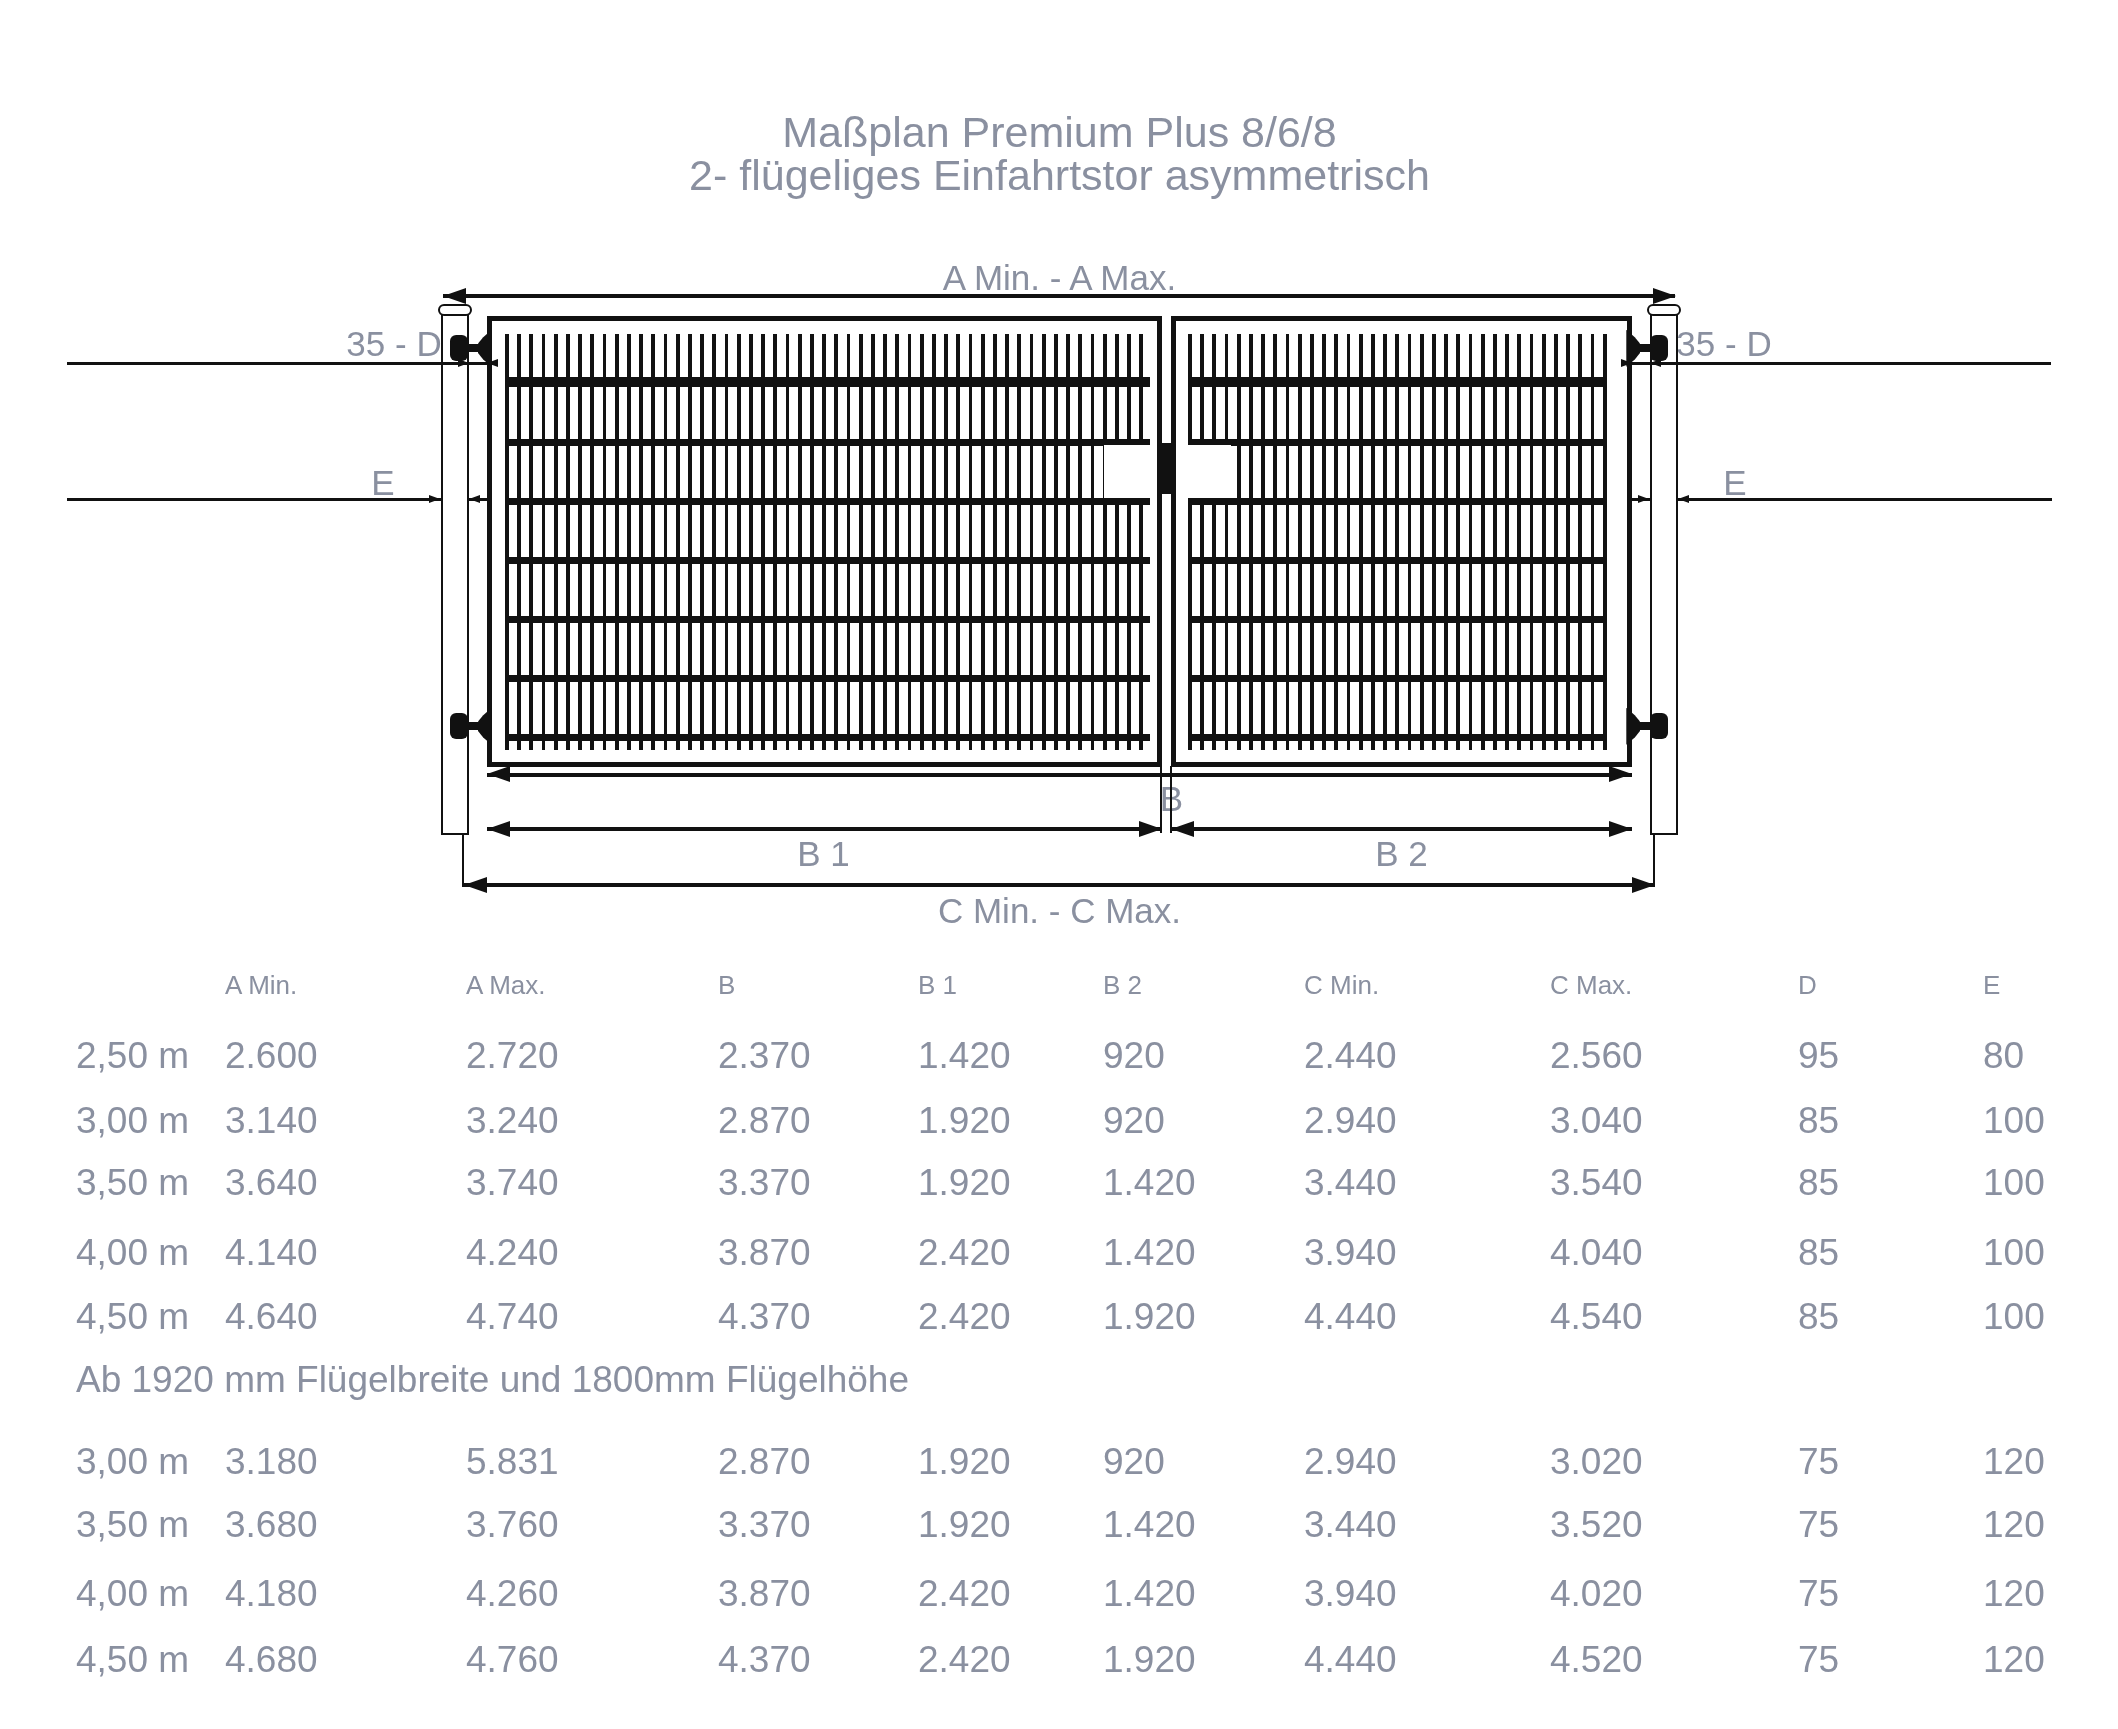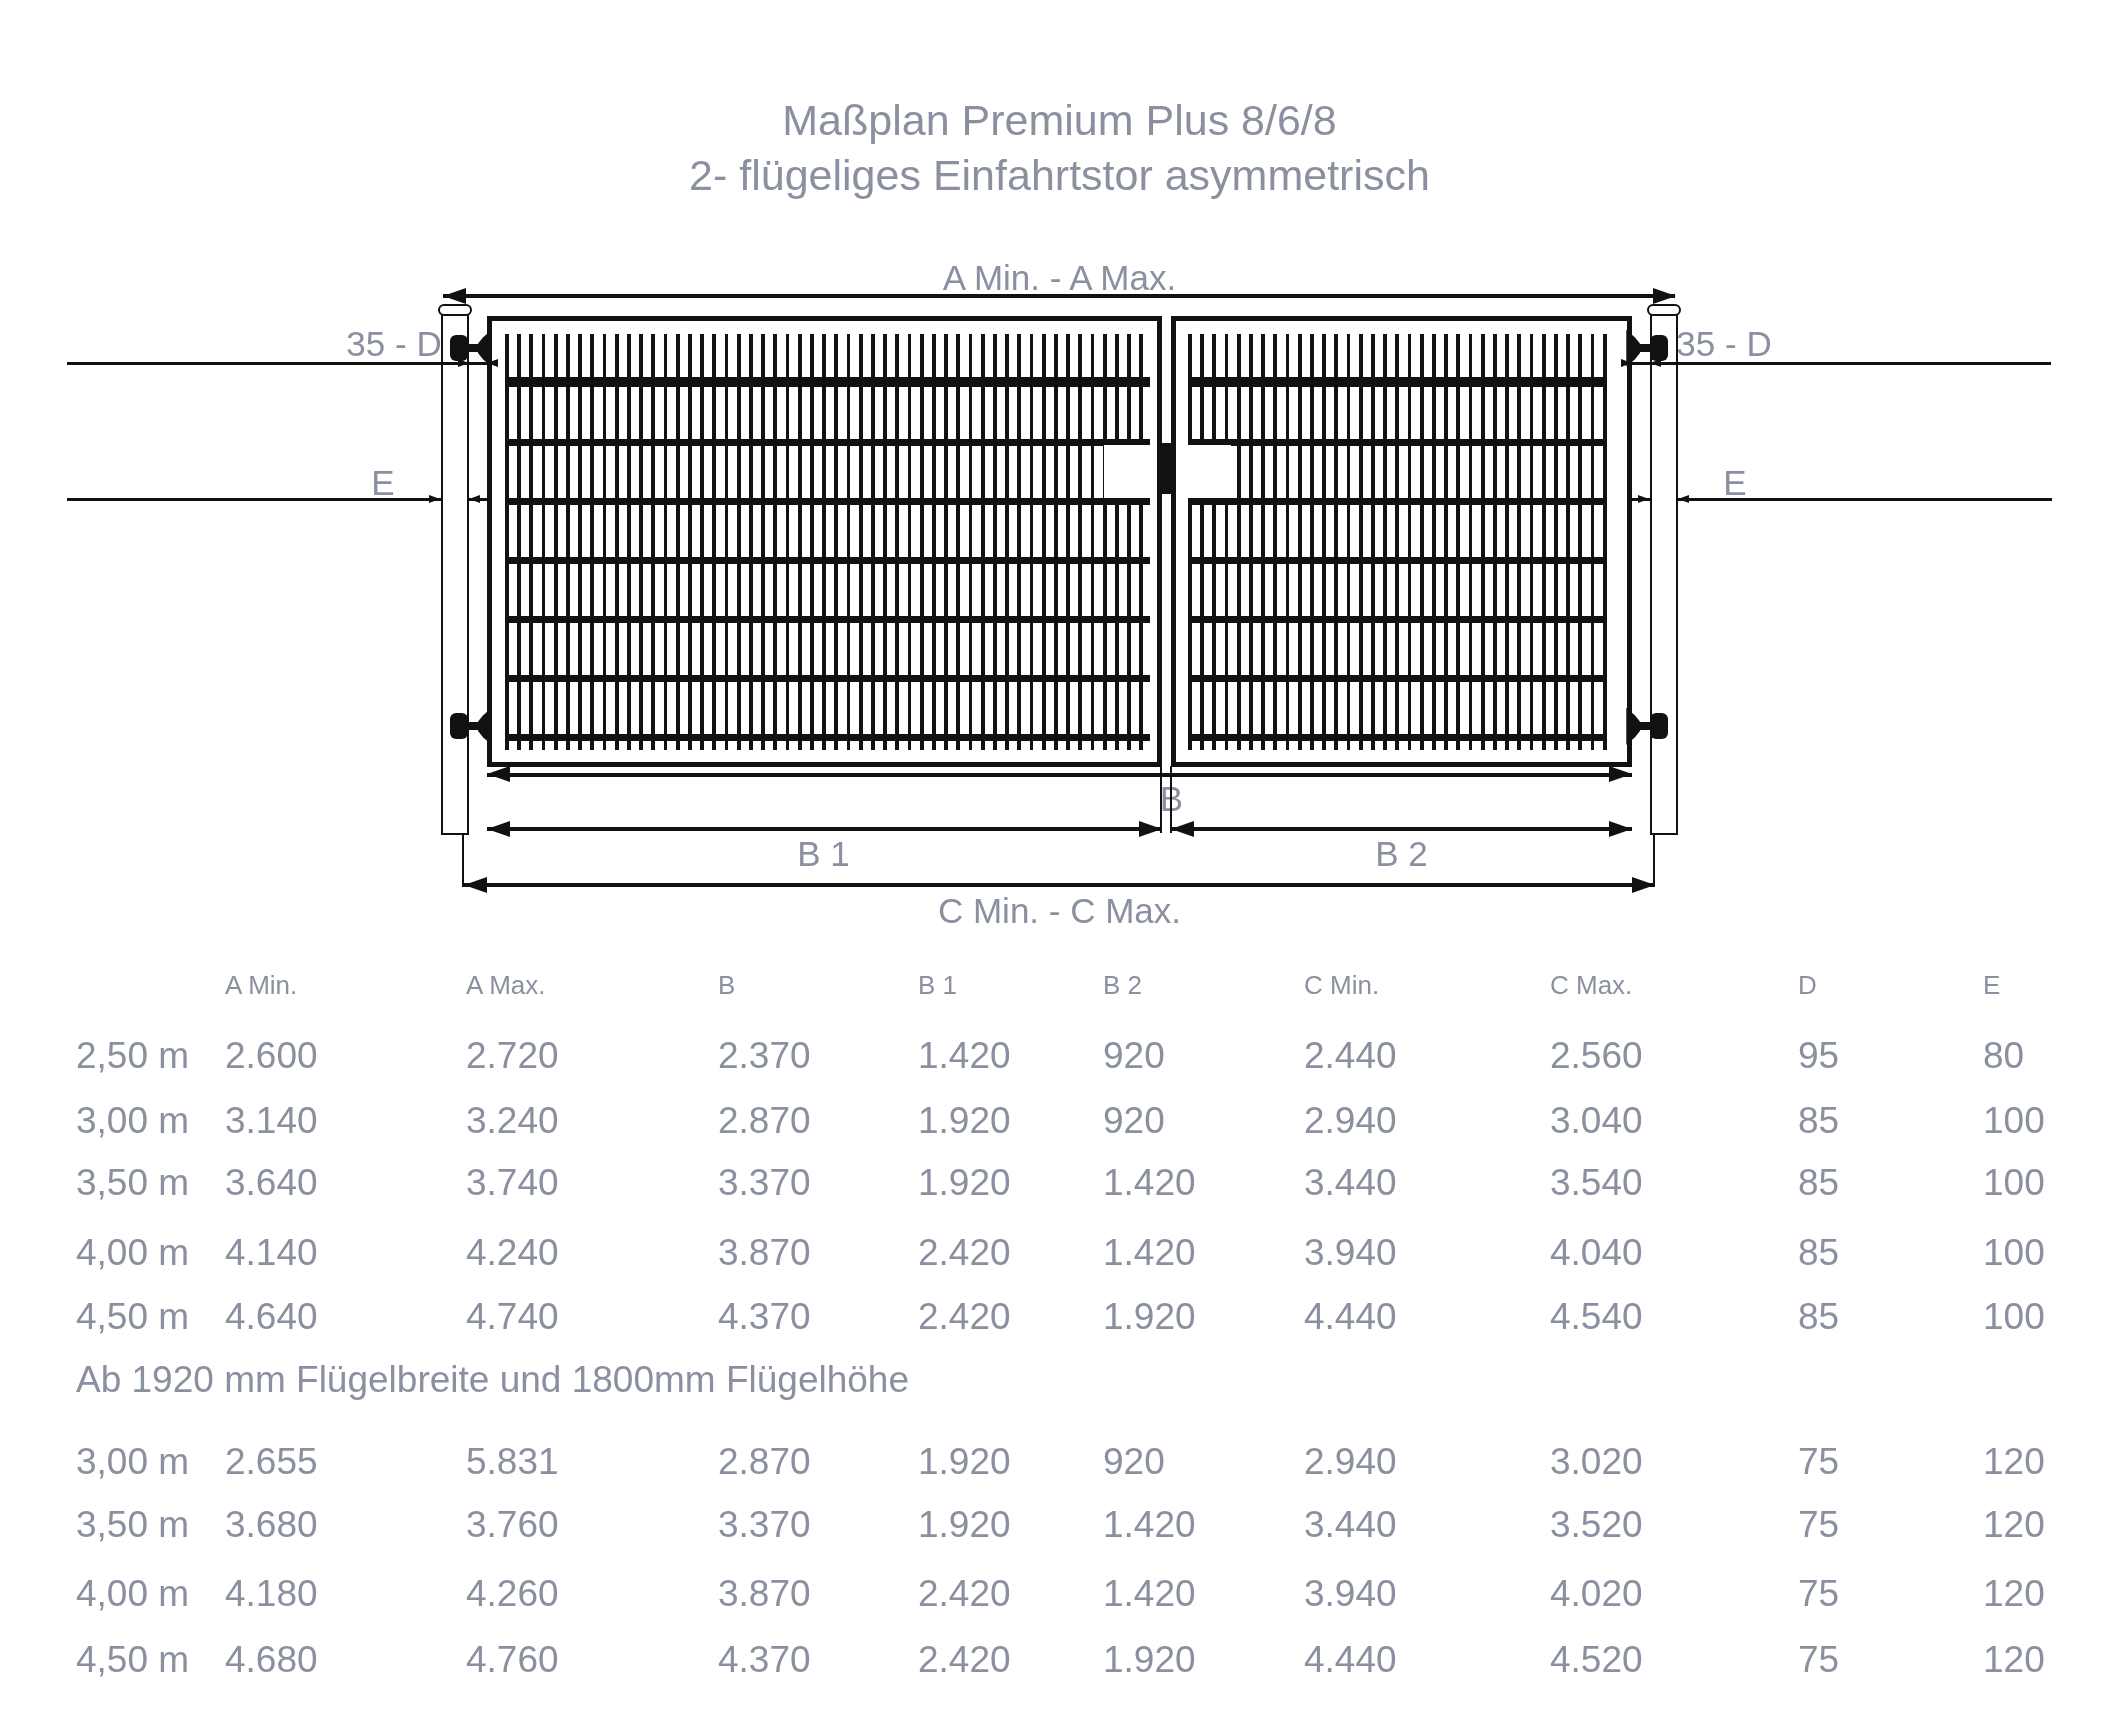--- a/index.html
+++ b/index.html
@@ -43,21 +43,21 @@
   
   .trow { position:absolute; left:0; width:2119px; height:47px; }
   .c0{left:76px;} .c1{left:225px;} .c2{left:466px;} .c3{left:718px;} .c4{left:918px;}
   .c5{left:1103px;} .c6{left:1304px;} .c7{left:1550px;} .c8{left:1798px;} .c9{left:1983px;}
 </style>
 </head>
 <body>
 
 <div class="page">
 
-  <div class="title gtxt" style="top:96px">Maßplan Premium Plus 8/6/8</div>
+  <div class="title gtxt" style="top:108px">Maßplan Premium Plus 8/6/8</div>
   <div class="title gtxt" style="top:151px">2- flügeliges Einfahrtstor asymmetrisch</div>
 
   <div class="dlabel gtxt" style="left:678px;top:258px;width:763px">A Min. - A Max.</div>
   <div class="hline" style="left:443px;top:294px;width:1232px"></div>
   <div class="ah ah-l" style="left:443px;top:288px"></div>
   <div class="ah ah-r" style="left:1653px;top:288px"></div>
 
   <div class="dlabel gtxt" style="left:310px;top:324px;width:168px">35 - D</div>
   <div class="thinline z6" style="left:67px;top:362px;width:430px;height:3.1px"></div>
   <div class="ah sah-r z7" style="left:458px;top:359px"></div>
@@ -214,21 +214,21 @@
     <span class="tcell gtxt c8">85</span>
     <span class="tcell gtxt c9">100</span>
   </div>
 
   <div class="trow" style="top:1359px">
     <span class="tcell gtxt" style="left:76px">Ab 1920 mm Flügelbreite und 1800mm Flügelhöhe</span>
   </div>
 
   <div class="trow" style="top:1441px">
     <span class="tcell gtxt c0">3,00 m</span>
-    <span class="tcell gtxt c1">2.655</span>
+    <span class="tcell gtxt c1">3.180</span>
     <span class="tcell gtxt c2">5.831</span>
     <span class="tcell gtxt c3">2.870</span>
     <span class="tcell gtxt c4">1.920</span>
     <span class="tcell gtxt c5">920</span>
     <span class="tcell gtxt c6">2.940</span>
     <span class="tcell gtxt c7">3.020</span>
     <span class="tcell gtxt c8">75</span>
     <span class="tcell gtxt c9">120</span>
   </div>
 

